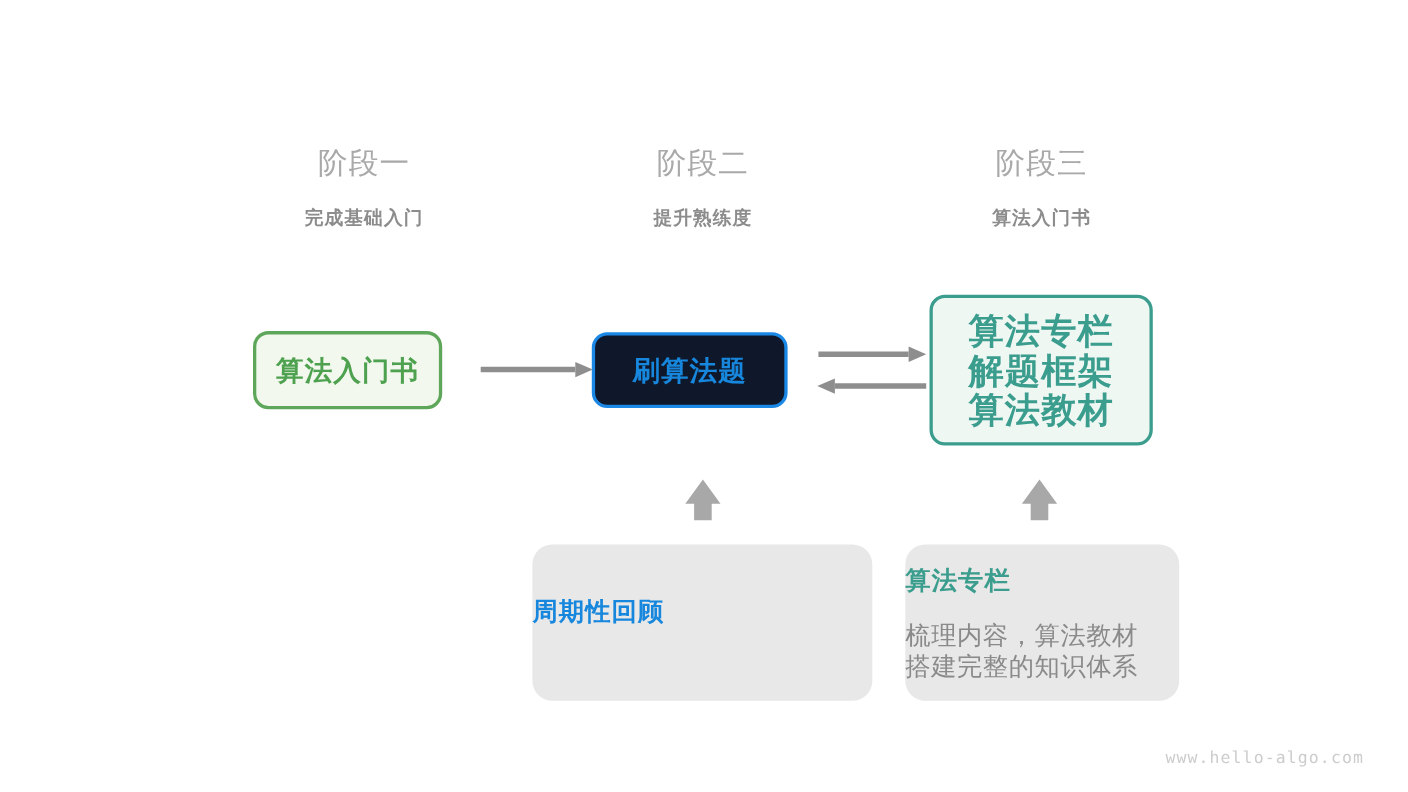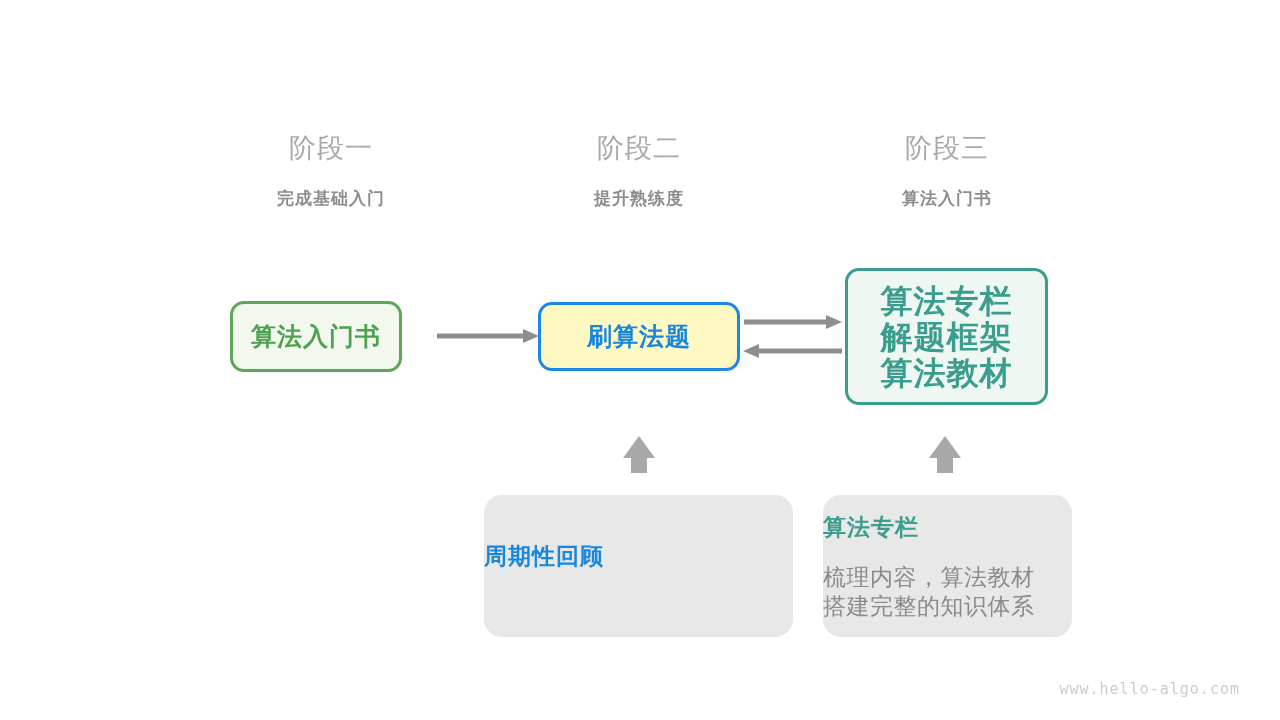--- a/index.html
+++ b/index.html
@@ -38,23 +38,23 @@
     letter-spacing: 1px;
     text-align: center;
   }
   .node-green {
     left: 230px; top: 301px; width: 172px; height: 71px;
     border: 3px solid #5ea75a;
     background: #f2f8ee;
     color: #4da14f;
   }
   .node-blue {
-    left: 538px; top: 302px; width: 202px; height: 69px;
+    left: 538px; top: 302px; width: 178px; height: 69px;
     border: 3px solid #1b88e5;
-    background: #fef9c3;
+    background: #0f172a;
     color: #1787dd;
   }
   .node-teal {
     left: 845px; top: 268px; width: 203px; height: 137px;
     border: 3px solid #3b9d8d;
     background: #eff7f3;
     color: #3b9d8d;
     font-size: 32px;
   }
   .node-teal .line { line-height: 36px; }

